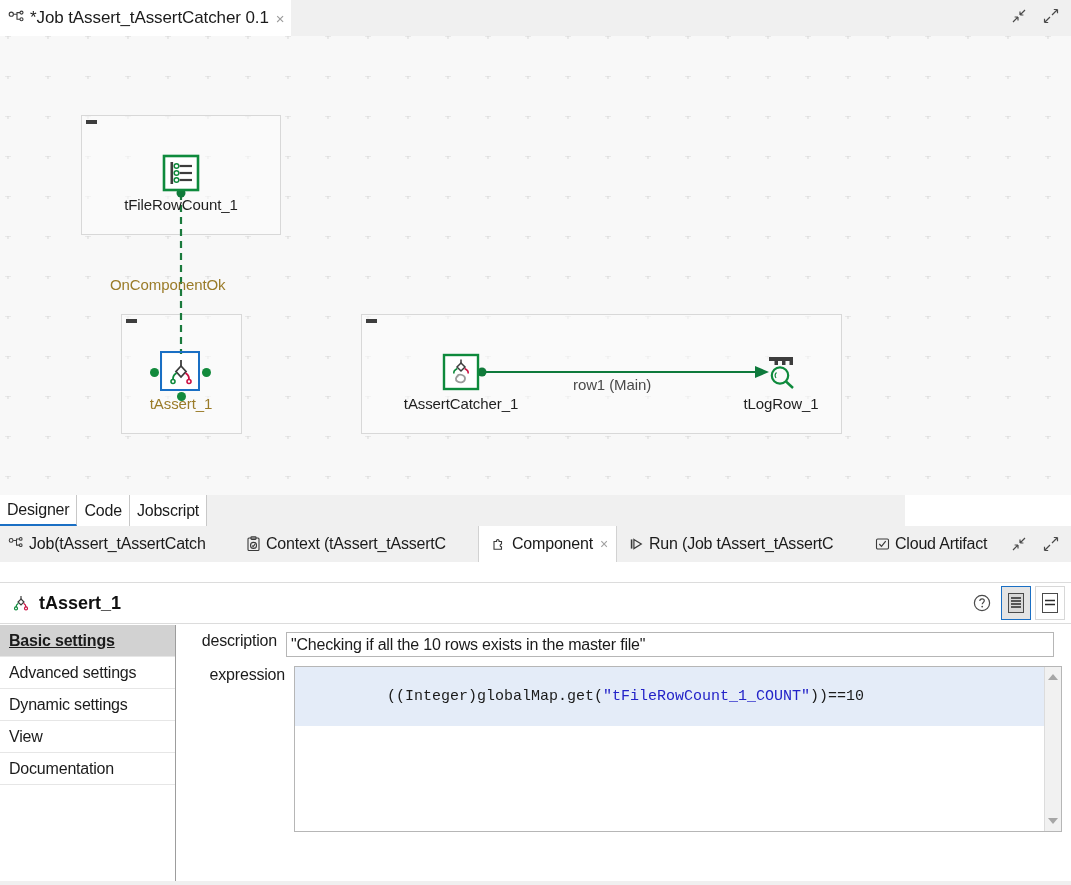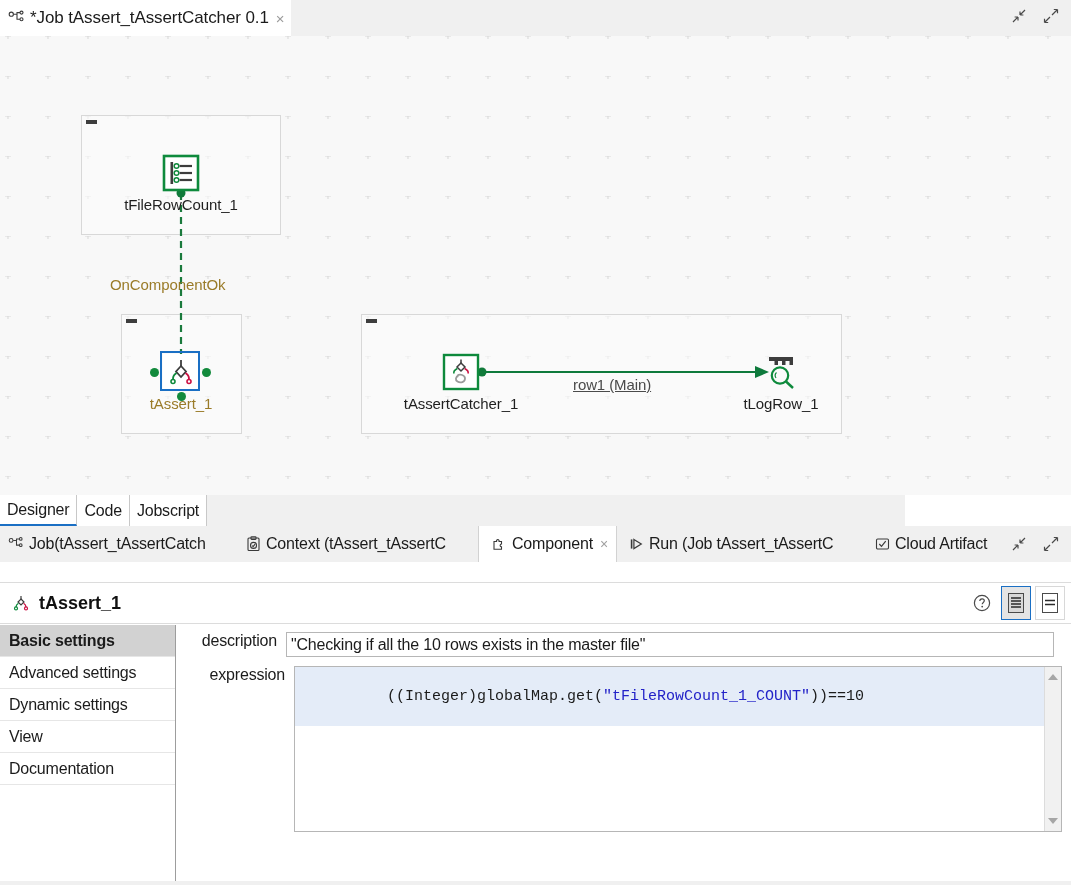--- a/index.html
+++ b/index.html
@@ -263,20 +263,21 @@
     font-size: 16px;
     color: #1b1b1b;
     border-bottom: 1px solid #e6e6e6;
     box-sizing: border-box;
     cursor: pointer;
     letter-spacing: -0.2px;
   }
   .settings-item.selected {
     background: #d2d2d2;
     font-weight: bold;
+    text-decoration: underline;
   }
 
   .fields {
     position: absolute;
     left: 177px; top: 63px;
     width: 894px; height: 260px;
   }
   .field-row {
     position: absolute;
     display: flex;
@@ -466,21 +467,21 @@
         <path d="M8 5 H32 V13 H28.5 V9 H24.5 V13 H21 V9 H17 V13 H13.5 V9 H8 Z" fill="#3d3d3d"></path>
         <circle cx="19" cy="23.5" r="8.2" fill="none" stroke="#0e8a3c" stroke-width="2.2"></circle>
         <path d="M25 29.5 L32 36" stroke="#0e8a3c" stroke-width="2.4" fill="none"></path>
         <path d="M15.5 20.5 C14 22 14 24.5 15 26" fill="none" stroke="#0e8a3c" stroke-width="1.2"></path>
       </svg>
     </div>
     <div class="node-label label-dark">tLogRow_1</div>
   </div>
 
   <div class="link-label label-tan" style="left:110px; top:240px;">OnComponentOk</div>
-  <div class="link-label label-dark" style="left:573px; top:340px; color:#4a4a4a;text-decoration:underline;">row1 (Main)</div>
+  <div class="link-label label-dark" style="left:573px; top:340px; color:#4a4a4a;">row1 (Main)</div>
 </div>
 
 <div class="designer-tabs">
   <div class="dtab active">
     <span>Designer</span>
   </div>
   <div class="dtab">
     <span>Code</span>
   </div>
   <div class="dtab">

